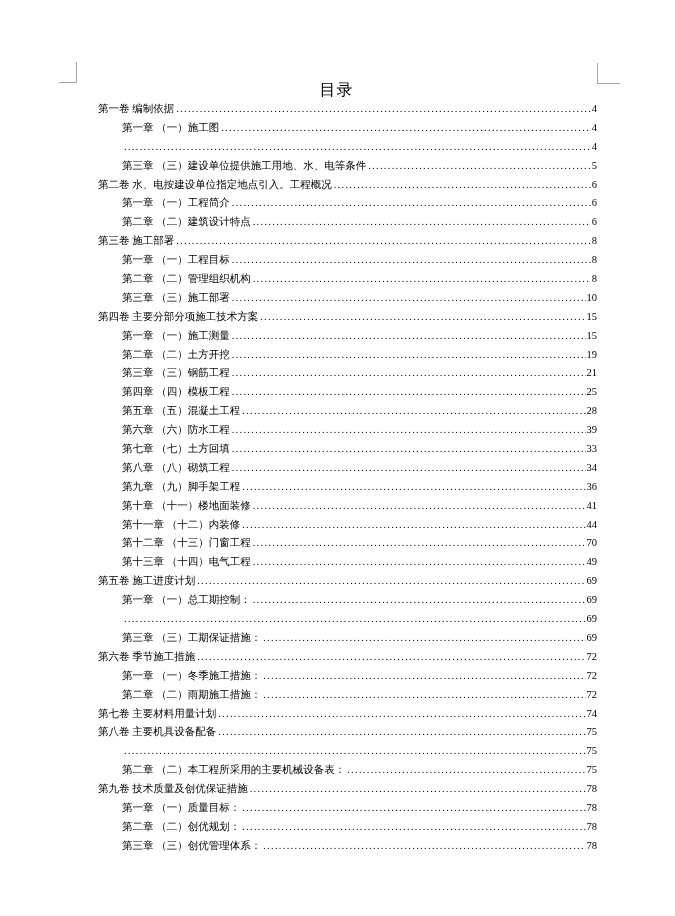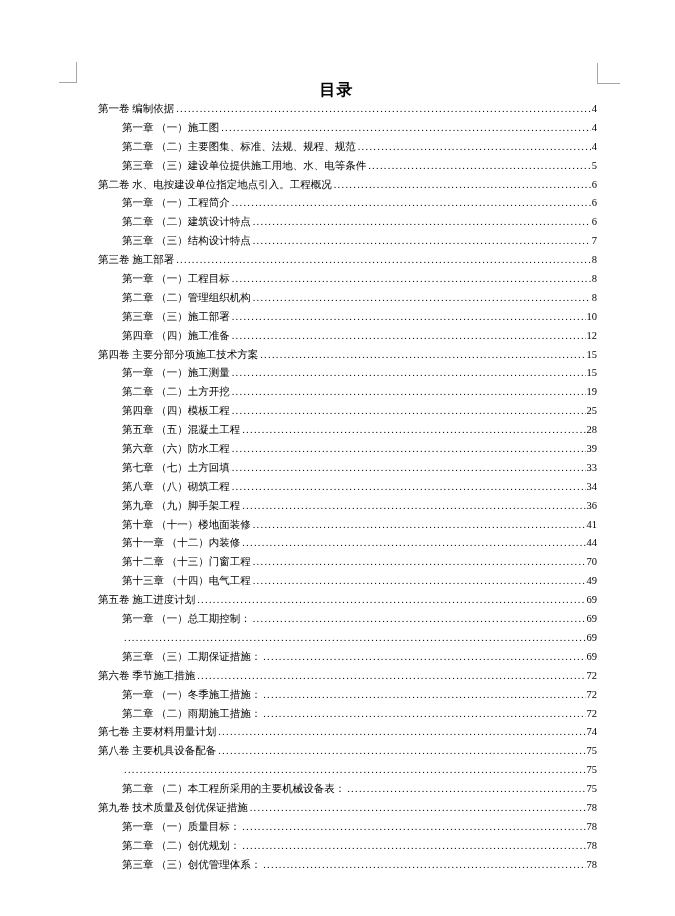--- a/index.html
+++ b/index.html
@@ -22,21 +22,21 @@
     border-left: 1px solid #a6a6a6; border-bottom: 1px solid #a6a6a6;
   }
   .content {
     position: absolute;
     left: 76px; top: 81px;
     width: 521px;
   }
   .doc-title {
     text-align: center;
     font-size: 16px;
-    font-weight: bold;
+    font-weight: normal;
     line-height: 17px;
     margin: 0 0 2px 0;
     letter-spacing: 1px;
   }
   .toc-list { width: 100%; }
   .toc-row {
     display: flex;
     align-items: baseline;
     font-size: 10.5px;
     line-height: 18.9px;
@@ -73,21 +73,20 @@
     <span class="toc-label">第一卷 编制依据</span>
     <span class="toc-leader"></span>
     <span class="toc-page">4</span>
   </div>
       <div class="toc-row lvl2">
     <span class="toc-label">第一章 （一）施工图</span>
     <span class="toc-leader"></span>
     <span class="toc-page">4</span>
   </div>
       <div class="toc-row lvl2">
-    <span class="toc-label">第二章 （二）主要图集、标准、法规、规程、规范</span>
     <span class="toc-leader"></span>
     <span class="toc-page">4</span>
   </div>
       <div class="toc-row lvl2">
     <span class="toc-label">第三章 （三）建设单位提供施工用地、水、电等条件</span>
     <span class="toc-leader"></span>
     <span class="toc-page">5</span>
   </div>
       <div class="toc-row lvl1">
     <span class="toc-label">第二卷 水、电按建设单位指定地点引入。工程概况</span>
@@ -97,64 +96,59 @@
       <div class="toc-row lvl2">
     <span class="toc-label">第一章 （一）工程简介</span>
     <span class="toc-leader"></span>
     <span class="toc-page">6</span>
   </div>
       <div class="toc-row lvl2">
     <span class="toc-label">第二章 （二）建筑设计特点</span>
     <span class="toc-leader"></span>
     <span class="toc-page">6</span>
   </div>
-      <div class="toc-row lvl2">
-    <span class="toc-label">第三章 （三）结构设计特点</span>
-    <span class="toc-leader"></span>
-    <span class="toc-page">7</span>
-  </div>
       <div class="toc-row lvl1">
     <span class="toc-label">第三卷 施工部署</span>
     <span class="toc-leader"></span>
     <span class="toc-page">8</span>
   </div>
       <div class="toc-row lvl2">
     <span class="toc-label">第一章 （一）工程目标</span>
     <span class="toc-leader"></span>
     <span class="toc-page">8</span>
   </div>
       <div class="toc-row lvl2">
     <span class="toc-label">第二章 （二）管理组织机构</span>
     <span class="toc-leader"></span>
     <span class="toc-page">8</span>
   </div>
       <div class="toc-row lvl2">
     <span class="toc-label">第三章 （三）施工部署</span>
     <span class="toc-leader"></span>
     <span class="toc-page">10</span>
   </div>
-      <div class="toc-row lvl2">
-    <span class="toc-label">第四章 （四）施工准备</span>
-    <span class="toc-leader"></span>
-    <span class="toc-page">12</span>
-  </div>
       <div class="toc-row lvl1">
     <span class="toc-label">第四卷 主要分部分项施工技术方案</span>
     <span class="toc-leader"></span>
     <span class="toc-page">15</span>
   </div>
       <div class="toc-row lvl2">
     <span class="toc-label">第一章 （一）施工测量</span>
     <span class="toc-leader"></span>
     <span class="toc-page">15</span>
   </div>
       <div class="toc-row lvl2">
     <span class="toc-label">第二章 （二）土方开挖</span>
     <span class="toc-leader"></span>
     <span class="toc-page">19</span>
+  </div>
+      <div class="toc-row lvl2">
+    <span class="toc-label">第三章 （三）钢筋工程</span>
+    <span class="toc-leader"></span>
+    <span class="toc-page">21</span>
   </div>
       <div class="toc-row lvl2">
     <span class="toc-label">第四章 （四）模板工程</span>
     <span class="toc-leader"></span>
     <span class="toc-page">25</span>
   </div>
       <div class="toc-row lvl2">
     <span class="toc-label">第五章 （五）混凝土工程</span>
     <span class="toc-leader"></span>
     <span class="toc-page">28</span>

